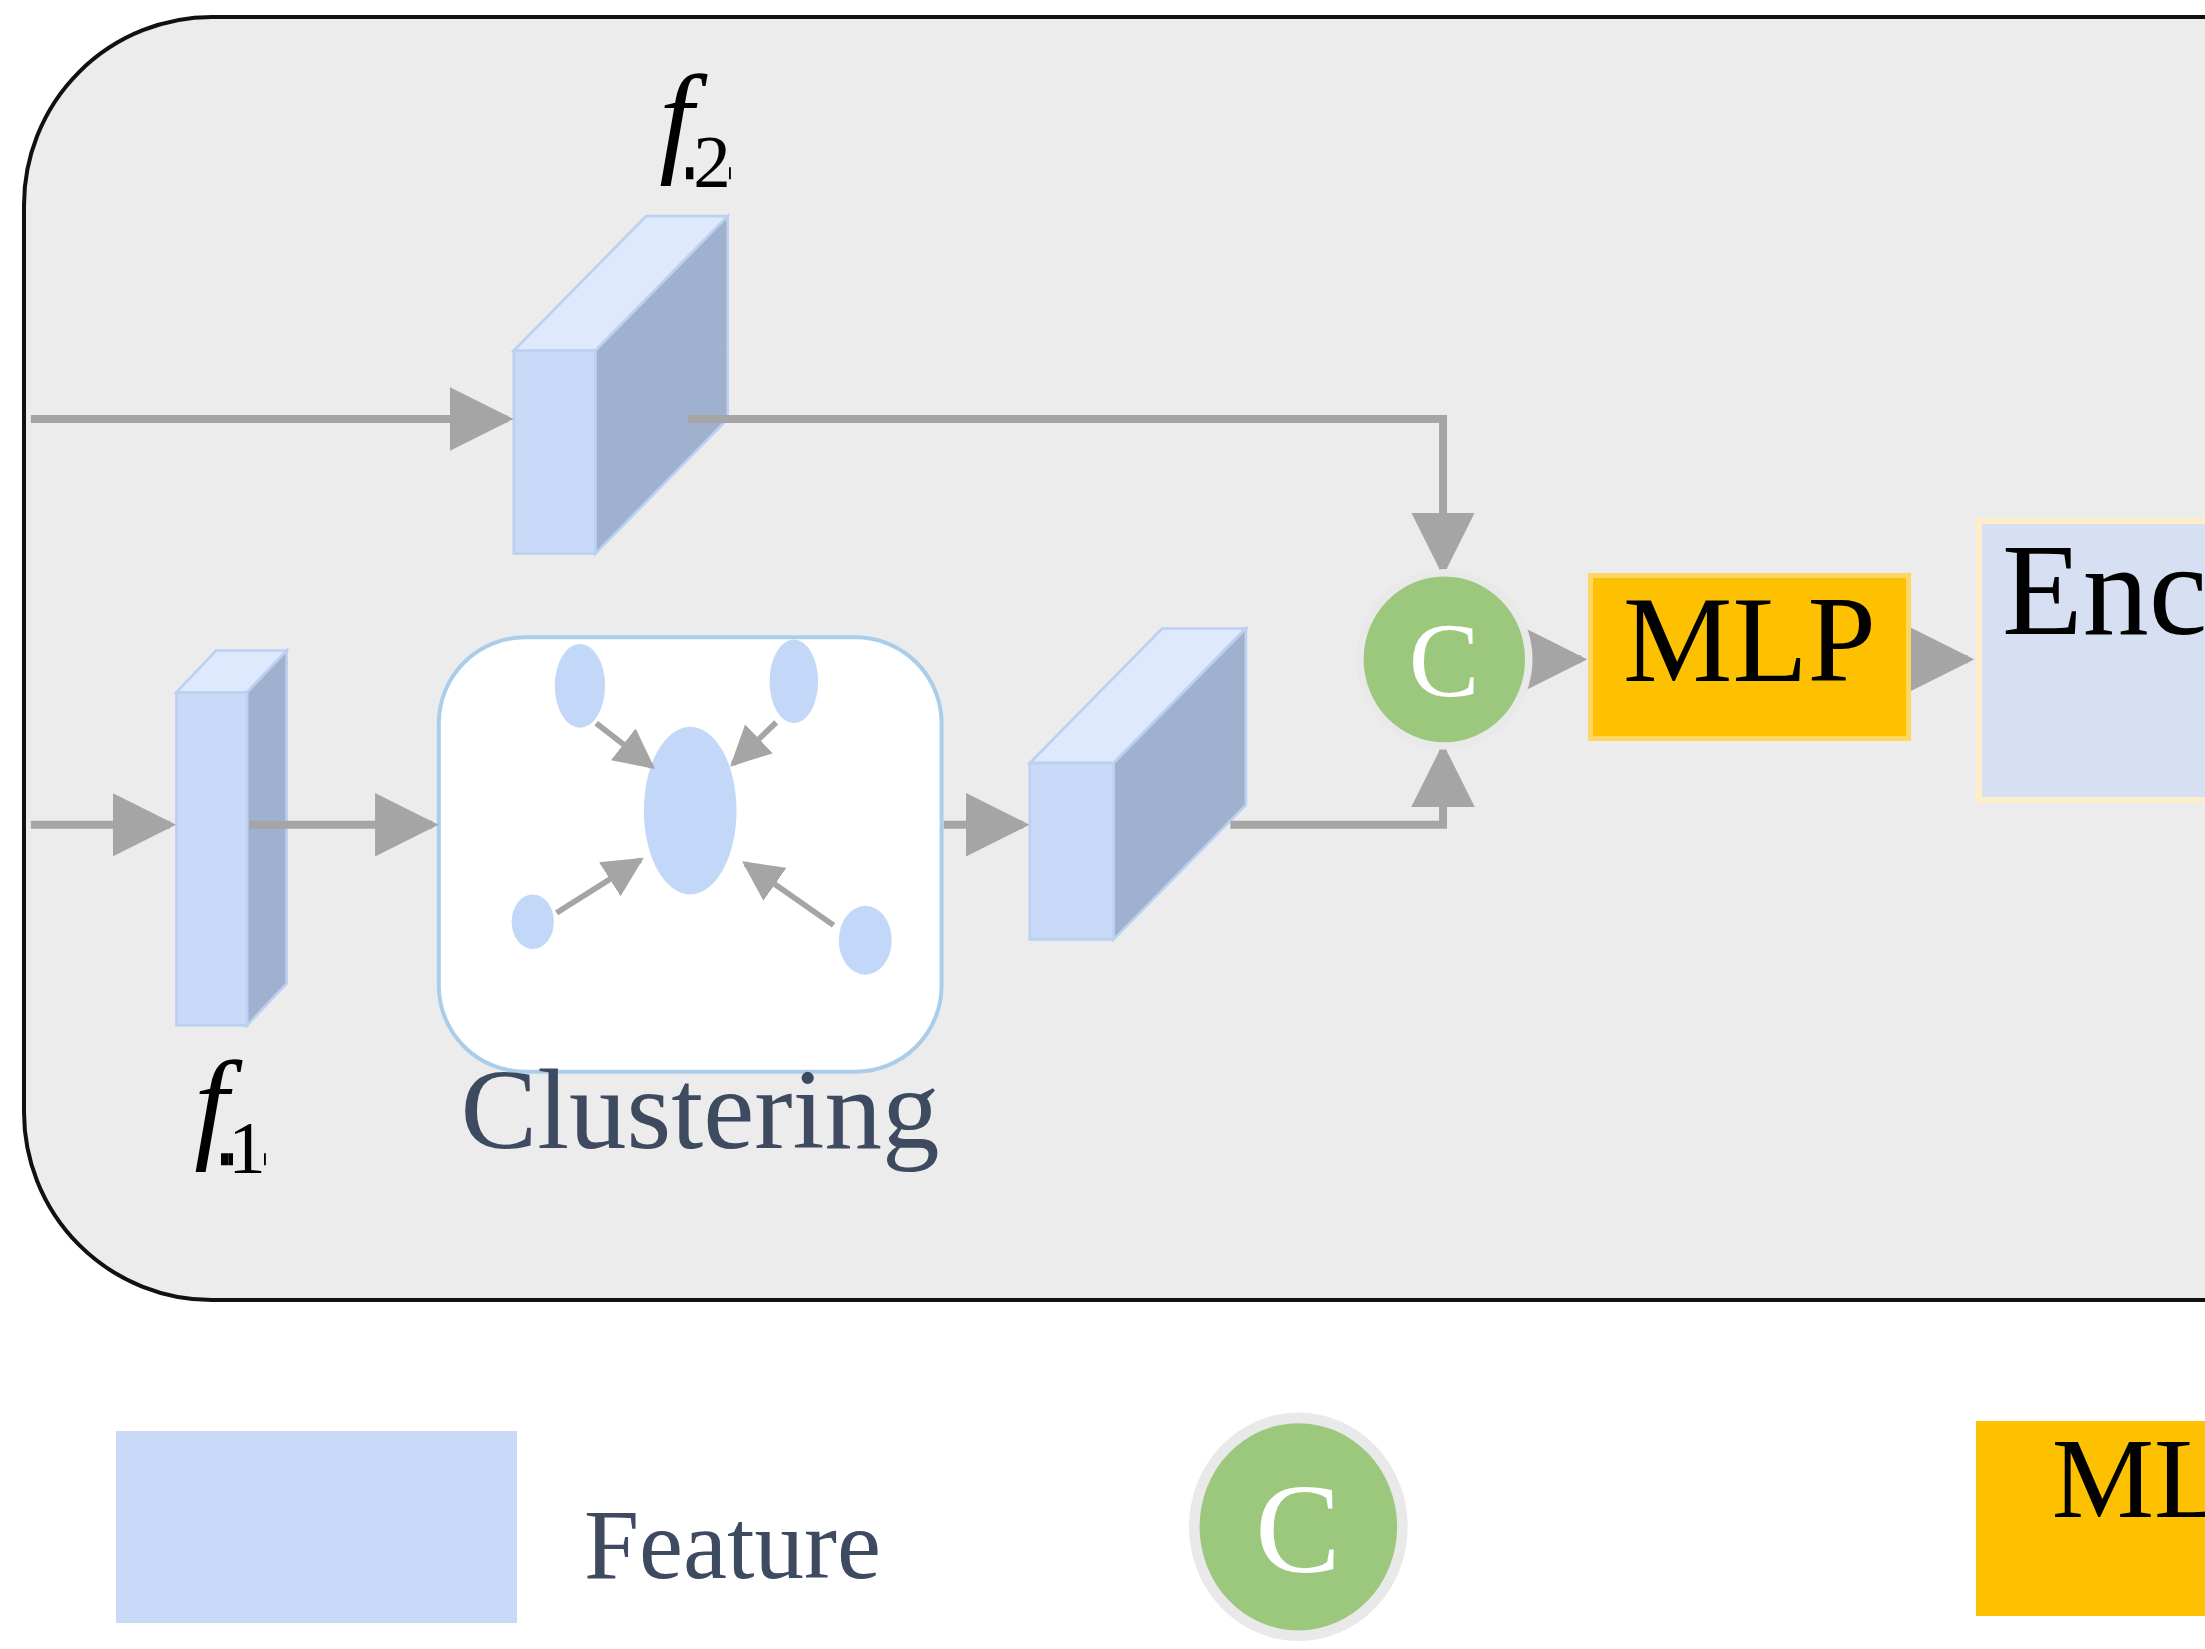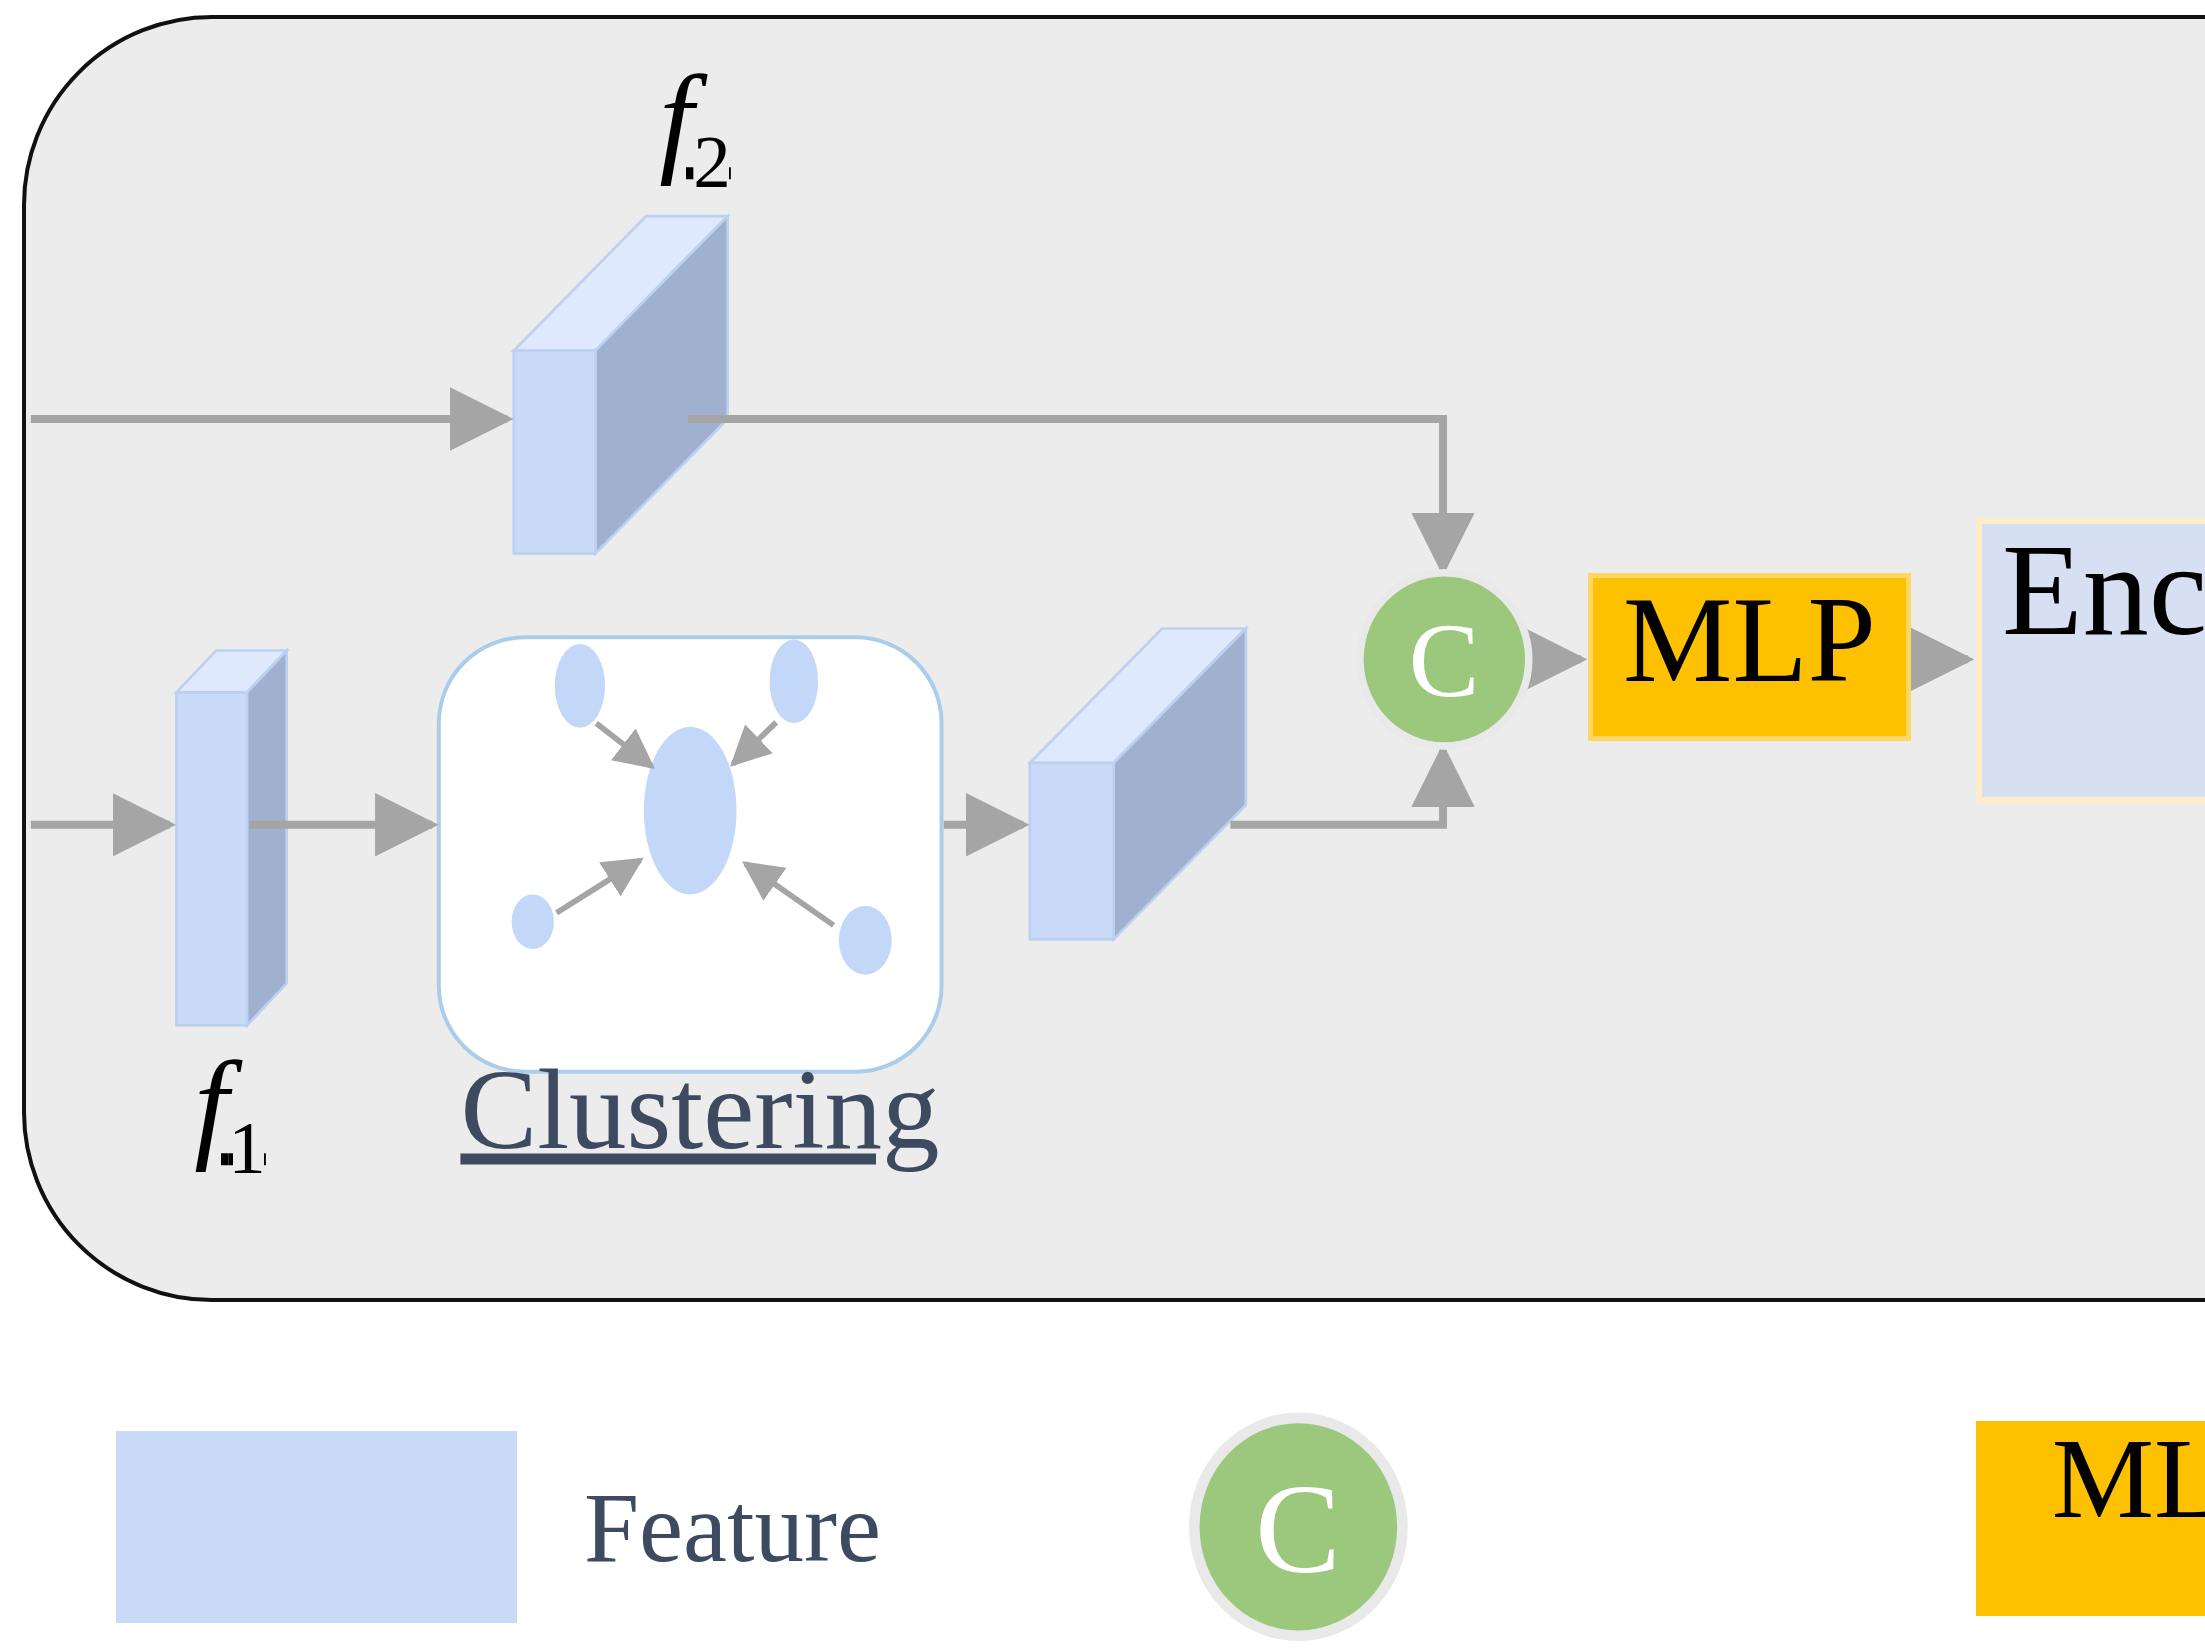--- a/index.html
+++ b/index.html
@@ -6,33 +6,33 @@
   .page{position:relative;width:3432px;height:1649px;background:#ffffff;
         font-family:"Liberation Serif","DejaVu Serif",serif;}
   .container-box{position:absolute;left:22px;top:15.4px;width:2588px;height:1287px;
         background:#ececec;border:4.4px solid #111111;border-radius:190px;box-sizing:border-box;}
   svg.shapes{position:absolute;left:0;top:0;width:3432px;height:1649px;}
   .abs{position:absolute;}
   .lbl{position:absolute;transform:translate(-50%,-50%);white-space:nowrap;line-height:1;}
   .slate{color:#3d4a5f;}
   .f-lbl{font-style:italic;font-size:123px;color:#000;line-height:1;text-decoration:underline;}
   .f-lbl sub{font-style:normal;font-size:75px;line-height:1;vertical-align:-26.5px;}
-  .clustering-lbl{font-size:115px;text-decoration:underline;}
+  .clustering-lbl{font-size:115px;}
   .c-text{position:absolute;transform:translate(-50%,-50%);color:#ffffff;line-height:1;}
   .c-main{font-size:106px;}
   .c-legend{font-size:128px;}
   .box{position:absolute;display:flex;align-items:flex-start;justify-content:center;
        box-sizing:border-box;line-height:1;white-space:nowrap;}
   .mlp-box{left:1588px;top:573px;width:323px;height:168px;background:#fec101;
        border:5.3px solid #fdd663;font-size:123px;color:#000;}
   .encoding-box{left:1976px;top:518px;width:558px;height:285px;background:#d7e0f2;
        border:6.2px solid #fdeec9;font-size:132px;color:#000;}
   .legend-swatch{left:116px;top:1431px;width:401px;height:192px;background:#c9d9f8;}
   .legend-mlp-box{left:1976px;top:1421px;width:388px;height:195px;background:#fec101;font-size:115px;color:#000;}
-  .legend-lbl{position:absolute;transform:translate(0,-50%);font-size:99px;line-height:1;white-space:nowrap;}
+  .legend-lbl{position:absolute;transform:translate(0,-50%);font-size:99px;line-height:1;white-space:nowrap;margin-top:17px;}
 </style>
 </head>
 <body>
 
 <div class="page">
 
   <div class="container-box"></div>
 
   <svg class="shapes" viewBox="0 0 7782 3739">
     <defs>

